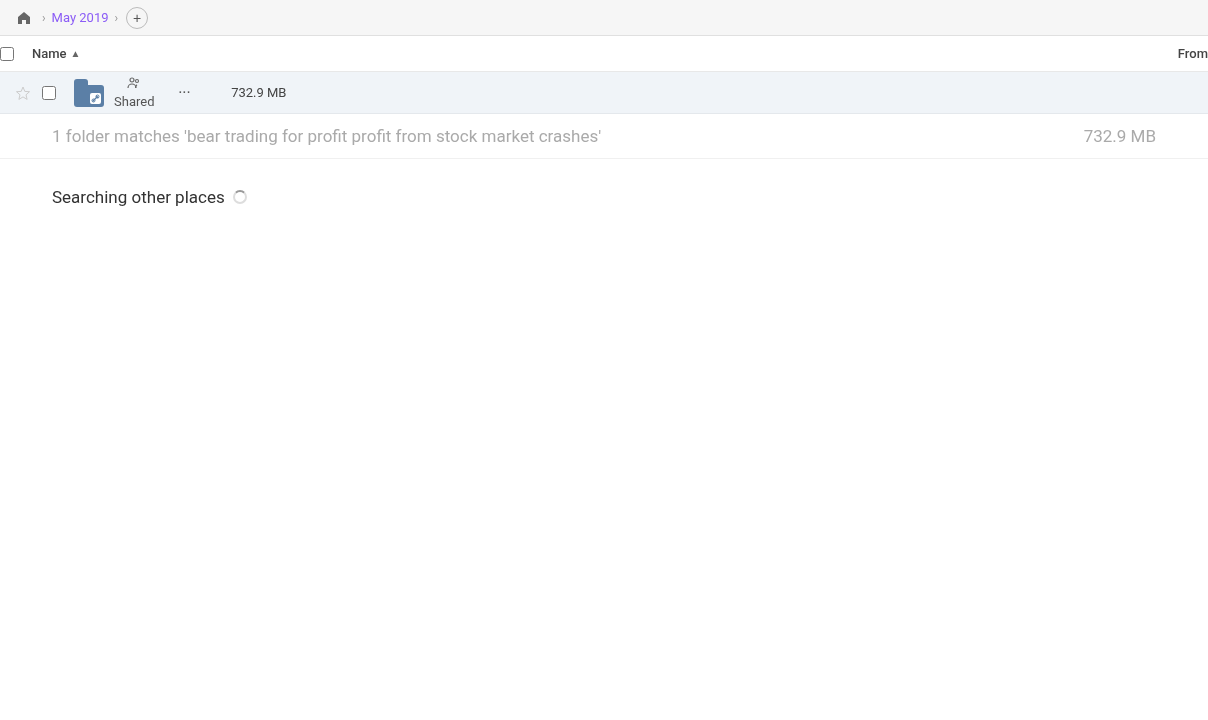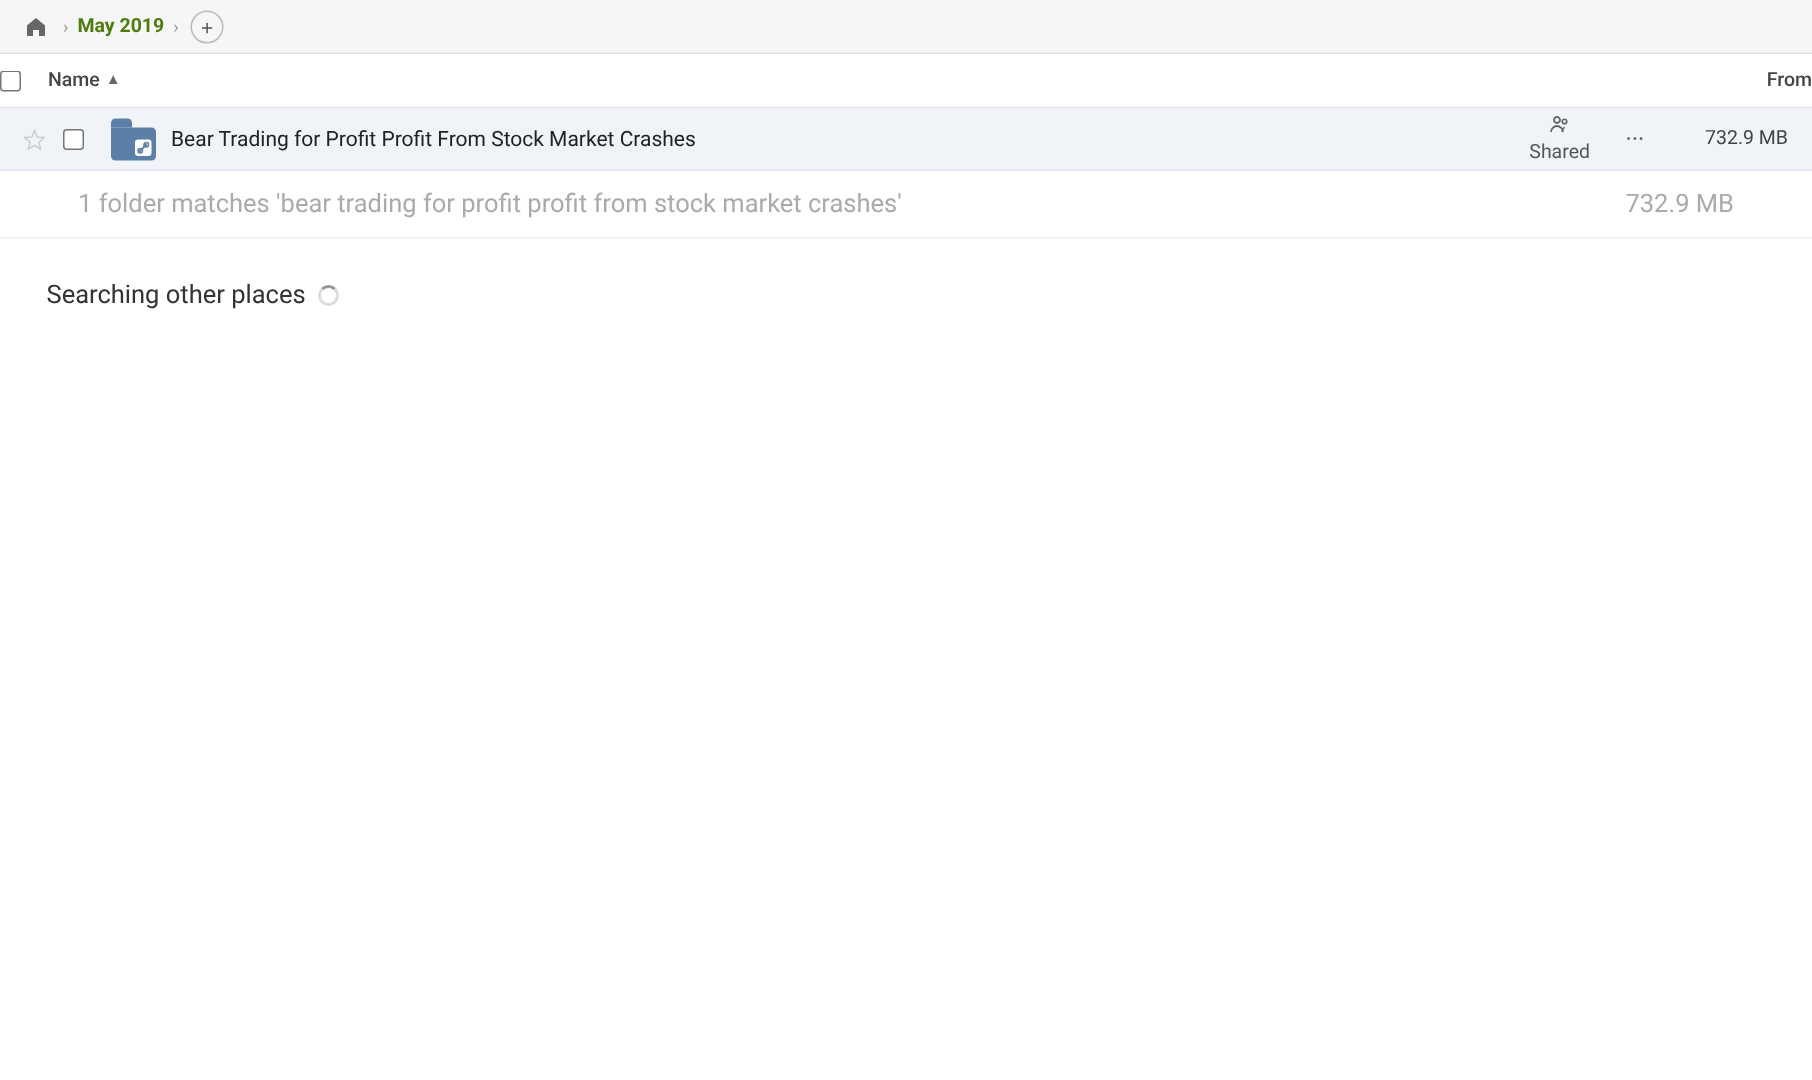--- a/index.html
+++ b/index.html
@@ -41,22 +41,22 @@
     }
 
     .breadcrumb-chevron {
       color: #999;
       font-size: 12px;
       margin: 0 2px;
     }
 
     .breadcrumb-title {
       font-size: 13px;
-      color: #4d7c0f;
-      font-weight: 700;
+      color: #8b5cf6;
+      font-weight: 400;
     }
 
     .breadcrumb-chevron2 {
       color: #999;
       font-size: 12px;
       margin: 0 2px;
     }
 
     .breadcrumb-add-btn {
       display: flex;
@@ -224,21 +224,21 @@
       padding: 12px 52px;
       font-size: 17px;
       color: #aaa;
       display: flex;
       justify-content: space-between;
       border-bottom: 1px solid #f0f0f0;
     }
 
     
     .searching-section {
-      padding: 28px 31px;
+      padding: 28px 52px;
     }
 
     .searching-title {
       font-size: 17px;
       color: #333;
       font-weight: 400;
       display: flex;
       align-items: center;
       gap: 8px;
     }
@@ -300,21 +300,20 @@
         <div style="position:absolute;bottom:3px;right:3px;width:11px;height:11px;background:white;border-radius:2px;display:flex;align-items:center;justify-content:center;">
           <svg width="9" height="9" viewBox="0 0 9 9" fill="none">
             <path d="M3.5 5.5l2-2M2 7l1.5-1.5M5.5 2L7 3.5" stroke="#5b7fa6" stroke-width="1.2" stroke-linecap="round"></path>
             <circle cx="6.5" cy="2.5" r="1.5" stroke="#5b7fa6" stroke-width="1" fill="none"></circle>
             <circle cx="2.5" cy="6.5" r="1.5" stroke="#5b7fa6" stroke-width="1" fill="none"></circle>
           </svg>
         </div>
       </div>
     </div>
   </div>
-  <span class="row-filename">Bear Trading for Profit Profit From Stock Market Crashes</span>
   <div class="row-shared-badge">
     <svg width="14" height="14" viewBox="0 0 14 14" fill="none">
       <circle cx="5" cy="4" r="2" stroke="#666" stroke-width="1.2" fill="none"></circle>
       <path d="M1 12c0-2.2 1.8-4 4-4s4 1.8 4 4" stroke="#666" stroke-width="1.2" fill="none"></path>
       <circle cx="10" cy="5" r="1.5" stroke="#666" stroke-width="1.1" fill="none"></circle>
       <path d="M8.5 12c0-1.4 0.7-2.6 1.5-3.2" stroke="#666" stroke-width="1.1" fill="none"></path>
     </svg>
     <span>Shared</span>
   </div>
   <div class="row-more-btn">

